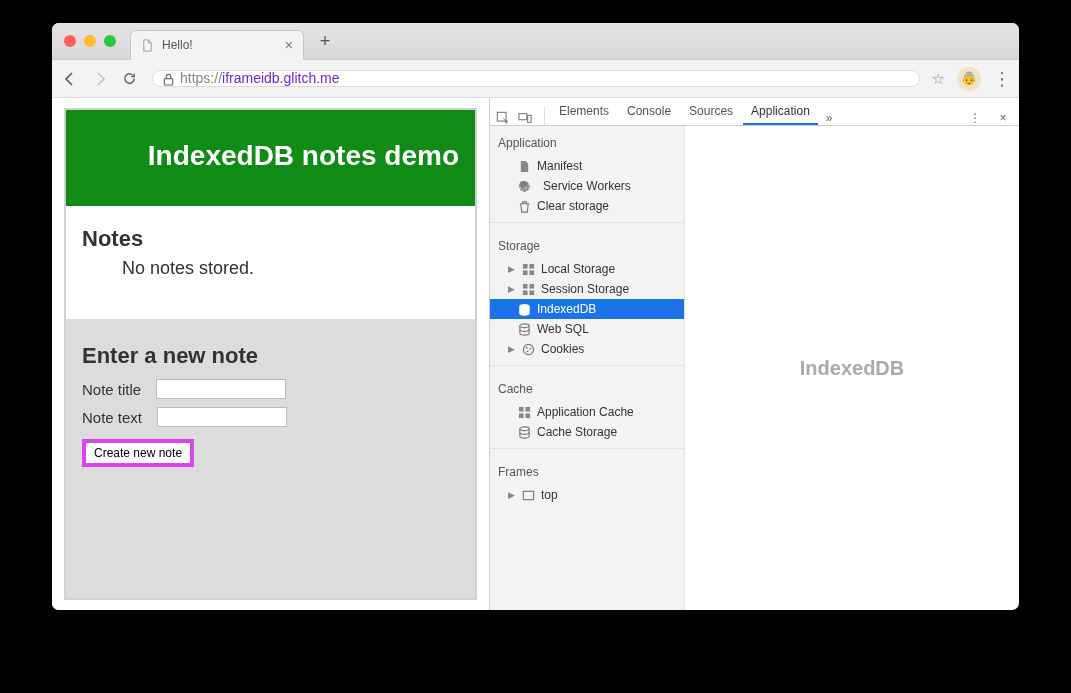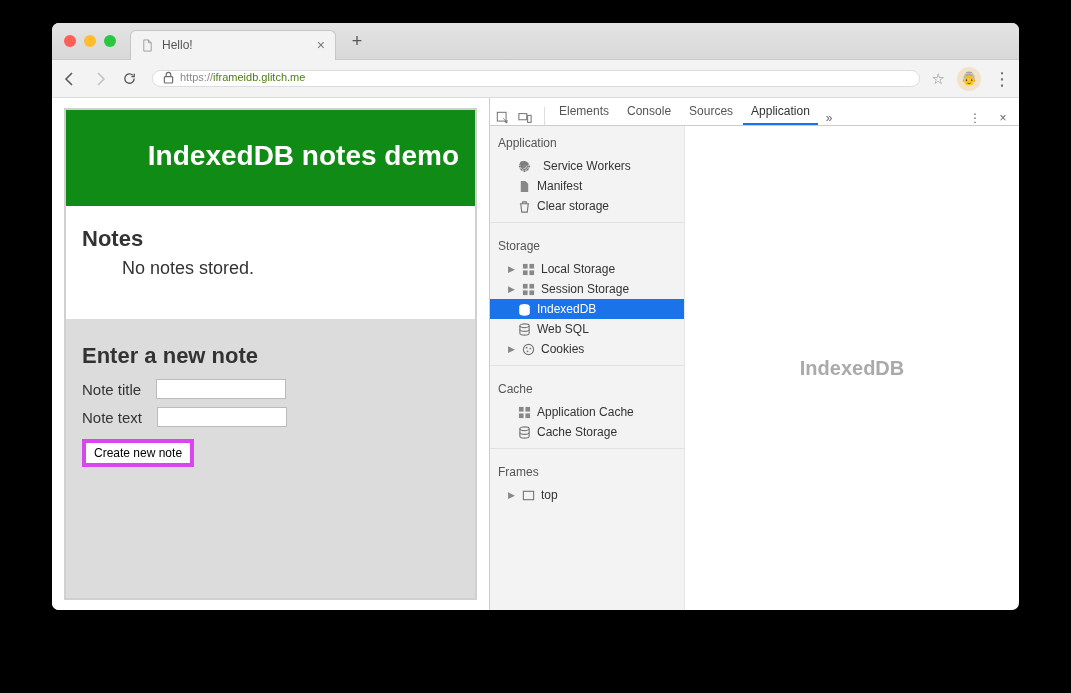--- a/index.html
+++ b/index.html
@@ -33,21 +33,21 @@
     display: flex;
     align-items: center;
     padding-left: 12px;
     border-bottom: 1px solid #c9c9c9;
   }
   .traffic { display: flex; gap: 8px; margin-right: 14px; }
   .dot { width: 12px; height: 12px; border-radius: 50%; }
   .dot.red { background:#ff5f57; } .dot.yellow { background:#febc2e; } .dot.green { background:#28c840; }
   .tab {
     display: flex; align-items: center;
-    height: 30px; width: 206px;
+    height: 30px; width: 174px;
     background: #f3f3f3;
     border: 1px solid #c6c6c6;
     border-bottom: none;
     border-top-left-radius: 6px; border-top-right-radius: 6px;
     margin-top: 7px;
     padding: 0 10px;
     font-size: 12px; color: #555;
   }
   .tab .file-icon { margin-right: 8px; }
   .tab .title { flex: 1; white-space: nowrap; overflow: hidden; }
@@ -64,27 +64,27 @@
   }
   .navbtn { width:18px; text-align:center; color:#5a5a5a; font-size:16px; }
   .navbtn.disabled { color:#b8b8b8; }
   .reload svg { width:15px; height:15px; }
   .omnibox {
     flex: 1;
     height: 17px;
     background: #fff;
     border: 1px solid #dcdcdc;
     border-radius: 13px;
-    display: flex; align-items: flex-start;
+    display: flex; align-items: flex-end;
     padding: 0 10px;
-    font-size: 11px; color: #333;
+    font-size: 14px; color: #333;
   }
   .omnibox .secure { color:#6e6e6e; margin-right:6px; }
   .omnibox .url-proto { color:#888; }
-  .omnibox .url-host { color:#4d7c0f; }
+  .omnibox .url-host { color:#6d28d9; }
   .star { color:#888; font-size:15px; }
   .avatar {
     width:24px; height:24px; border-radius:50%;
     background:#f2e2c8;
     display:flex; align-items:center; justify-content:center;
     font-size:13px;
   }
   .menu3 { color:#6a6a6a; font-size:18px; letter-spacing:-2px; }
   
   .content { flex:1; display:flex; min-height:0; }
@@ -299,39 +299,39 @@
         </div>
       </div>
 
       <div class="dt-body">
         <div class="dt-side">
 
           <div class="dt-group">
             <div class="dt-group-title">Application</div>
             <div class="dt-item child">
               <svg viewBox="0 0 14 14">
+                  <path d="M3 1h5l3 3v9H3z" fill="#888"></path>
+                </svg>
+              <span>Manifest</span>
+            </div>
+            <div class="dt-item child">
+              <svg viewBox="0 0 14 14">
                   <path d="M7 1a3 3 0 0 1 3 3h1l-1 2h-1a3 3 0 0 1-6 0H2L1 4h1a3 3 0 0 1 3-3z" fill="#888"></path>
                   <circle cx="7" cy="7" r="5" fill="none" stroke="#888" stroke-width="1"></circle>
                 </svg>
 
               <span style="margin-left:-19px; margin-right:6px;">
                 <svg viewBox="0 0 14 14" width="13" height="13">
                     <circle cx="7" cy="7" r="3" fill="none" stroke="#777" stroke-width="1.3"></circle>
                     <path d="M7 1v2M7 11v2M1 7h2M11 7h2M3 3l1.4 1.4M9.6 9.6L11 11M11 3L9.6 4.4M4.4 9.6L3 11" stroke="#777" stroke-width="1.3"></path>
                   </svg>
               </span>
               <span>Service Workers</span>
             </div>
             <div class="dt-item child">
-              <svg viewBox="0 0 14 14">
-                  <path d="M3 1h5l3 3v9H3z" fill="#888"></path>
-                </svg>
-              <span>Manifest</span>
-            </div>
-            <div class="dt-item child">
               <span>
                 <svg viewBox="0 0 14 14" width="13" height="13">
                     <path d="M3 4h8l-1 9H4zM5 4V2h4v2M2 4h10" fill="none" stroke="#777" stroke-width="1.2"></path>
                   </svg>
               </span>
               <span>Clear storage</span>
             </div>
           </div>
 
           <div class="dt-sep-line"></div>

